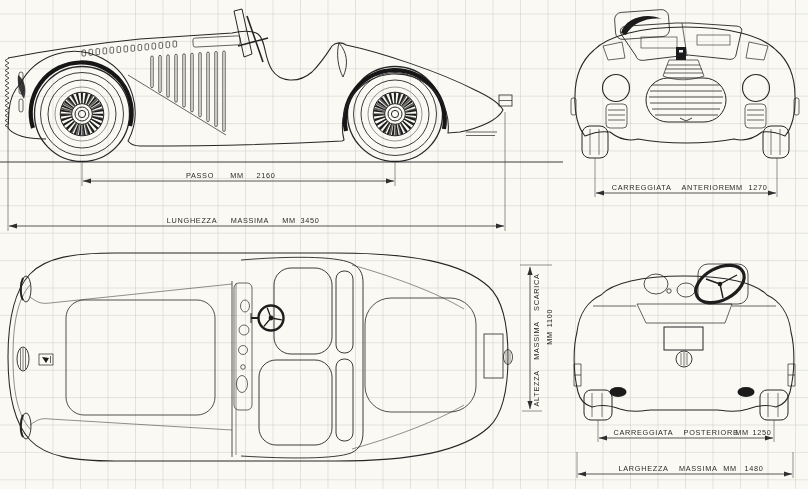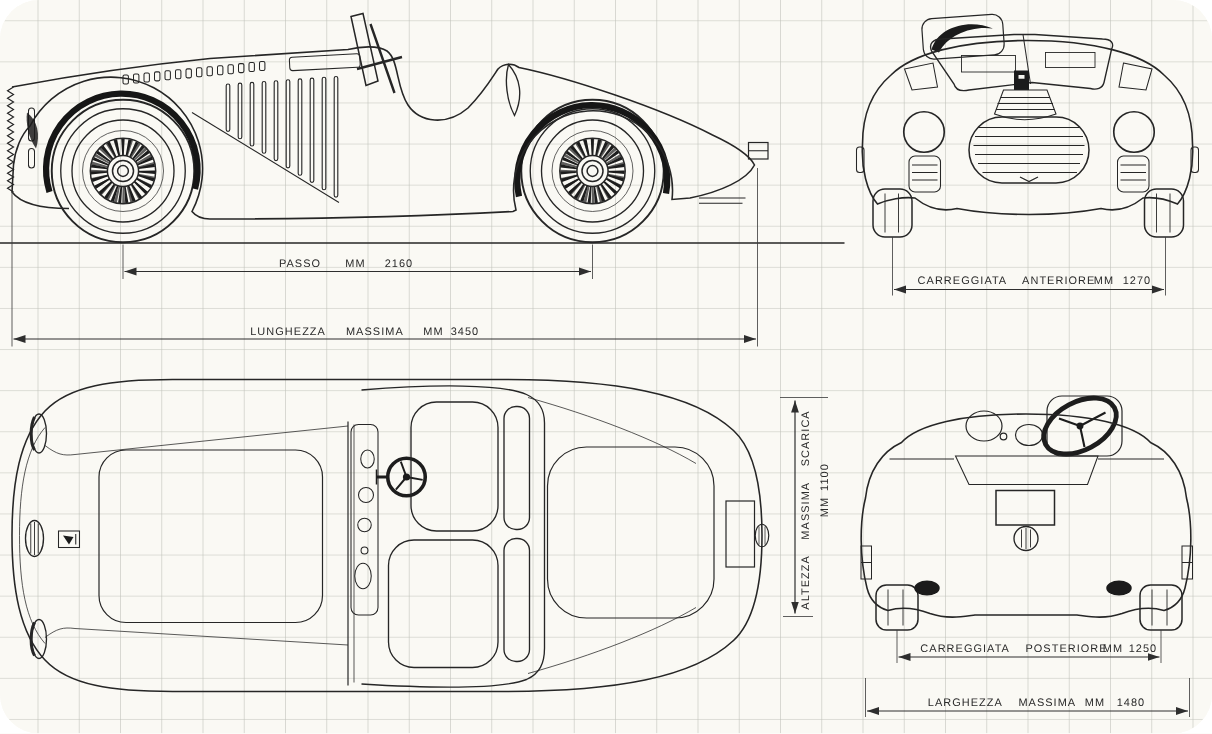--- a/index.html
+++ b/index.html
@@ -1,16 +1,16 @@
 <!DOCTYPE html>
 <html><head>
 <meta charset="utf-8">
 <style>
   html,body{margin:0;padding:0;}
-  .stage{width:808px;height:489px;position:relative;overflow:hidden;background:#faf9f4;border-radius:26px;}
+  .stage{width:808px;height:489px;position:relative;overflow:hidden;background:#faf9f4;}
   svg{display:block;}
   .dim-text{font-family:"Liberation Sans","DejaVu Sans",sans-serif;font-size:7.3px;
             fill:#2a2a2a;letter-spacing:0.7px;}
   .ws8{word-spacing:8px;} .ws11{word-spacing:11px;}
   .ink{stroke:#262626;fill:none;}
   .thin{stroke-width:0.7;} .med{stroke-width:1.05;}
   .faint{stroke-width:0.6;opacity:0.85;}
   .dimline{stroke:#2e2e2e;stroke-width:0.8;fill:none;}
   .extline{stroke:#3a3a3a;stroke-width:0.6;fill:none;opacity:0.9;}
   .darkfill{fill:#1b1b1b;stroke:none;}

